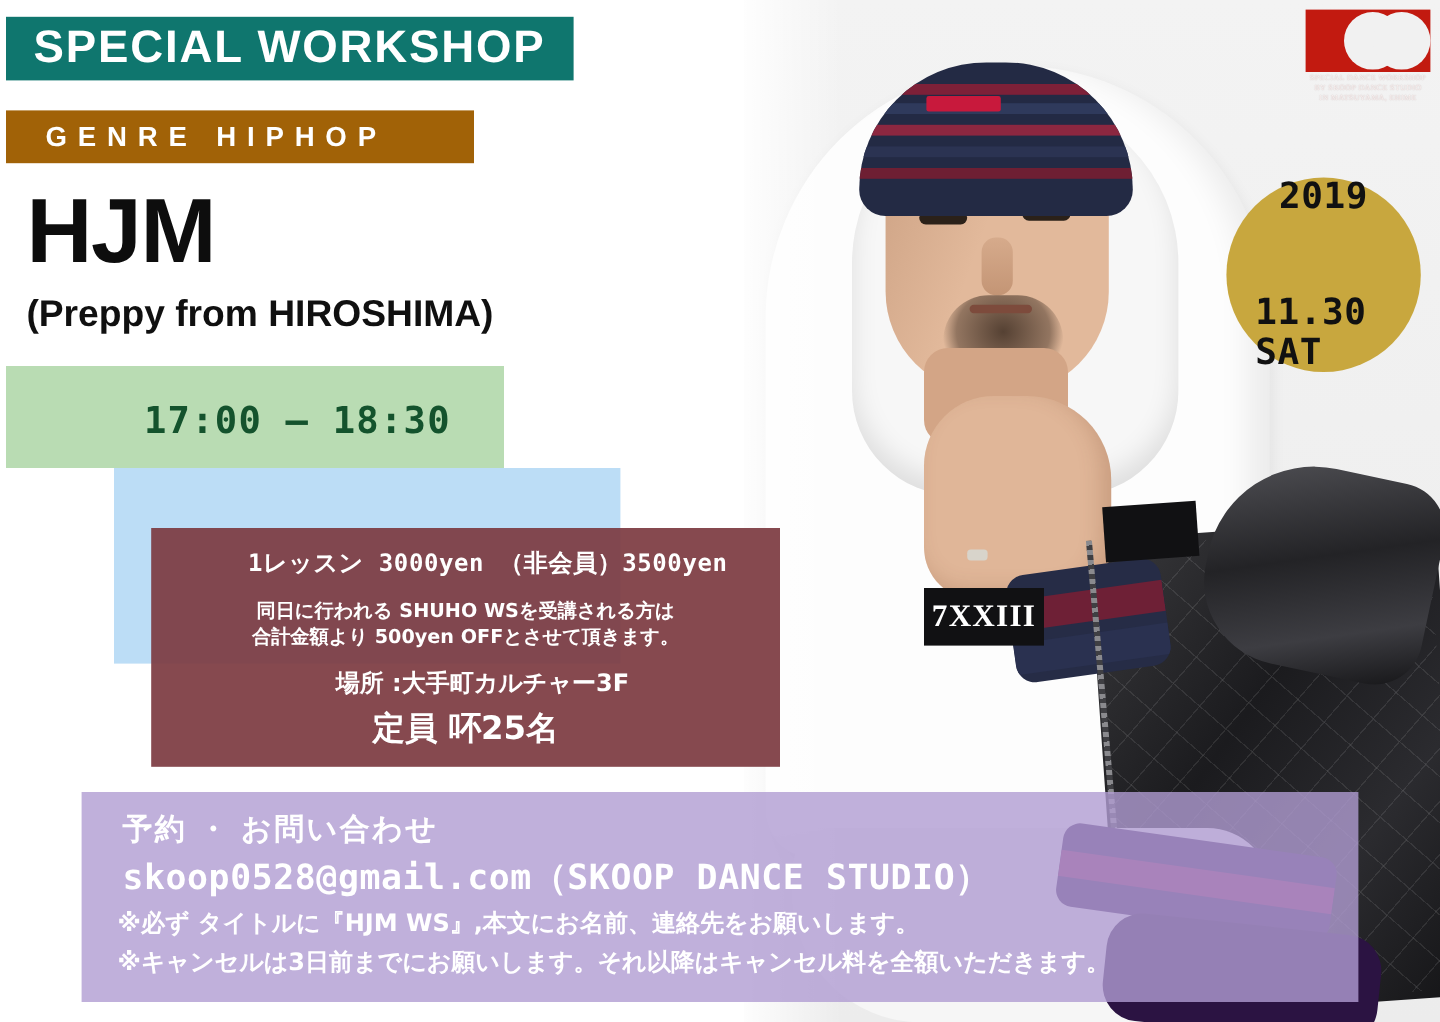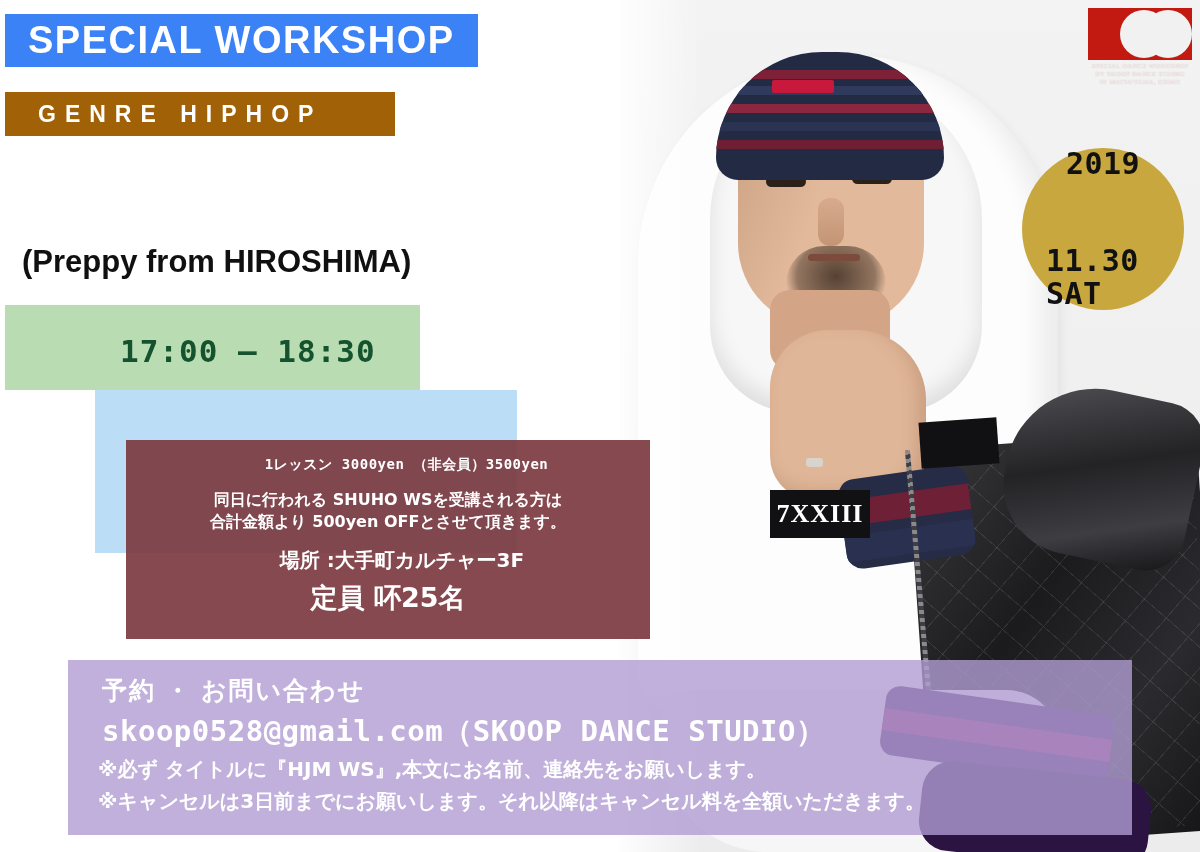--- a/index.html
+++ b/index.html
@@ -152,21 +152,21 @@
     display:flex;flex-direction:column;align-items:center;justify-content:space-between;
     color:#111;
   }
   .date-circle .yr{font-size:30px;font-weight:bold;letter-spacing:.5px;
     font-family:"DejaVu Sans Mono",monospace;line-height:1.05;}
   .date-circle .dt{font-size:30px;font-weight:bold;letter-spacing:.5px;
     font-family:"DejaVu Sans Mono",monospace;line-height:1.1;margin-left:24px;}
 
   
   .band{
-    position:absolute;background:#3b82f6;color:#ffffff;
+    position:absolute;background:#0f766e;color:#ffffff;
     display:flex;align-items:center;
   }
   .band-title{left:5px;top:14px;width:473px;height:53px;}
   .band-title span{
     font-size:38px;font-weight:bold;letter-spacing:1.5px;padding-left:23px;
     font-family:"Liberation Sans",sans-serif;
   }
   .band-genre{left:5px;top:92px;width:390px;height:44px;background:#a16207;}
   .band-genre span{
     font-size:23px;font-weight:bold;letter-spacing:9px;padding-left:33px;
@@ -197,21 +197,21 @@
     font-size:31px;font-weight:bold;letter-spacing:1px;
     font-family:"DejaVu Sans Mono",monospace;
   }
 
   .block-red{
     position:absolute;left:126px;top:440px;width:524px;height:199px;
     background:rgba(124,58,64,.92);
     color:#ffffff;text-align:center;
   }
   .price-line{
-    margin-top:16px;font-size:14px;font-weight:bold;letter-spacing:.5px;
+    margin-top:16px;font-size:20px;font-weight:bold;letter-spacing:.5px;
     font-family:"DejaVu Sans Mono","DejaVu Sans",sans-serif;
     padding-left:37px;
   }
   .note-line{
     margin-top:15px;font-size:16px;font-weight:bold;line-height:1.35;
     font-family:"DejaVu Sans",sans-serif;
   }
   .venue-line{
     margin-top:15px;font-size:20px;font-weight:bold;
     font-family:"DejaVu Sans",sans-serif;
@@ -313,20 +313,21 @@
     <div class="dt">11.30 SAT</div>
   </div>
 
   <div class="band band-title">
     <span>SPECIAL  WORKSHOP</span>
   </div>
   <div class="band band-genre">
     <span>GENRE   HIPHOP</span>
   </div>
 
+  <div class="artist">HJM</div>
   <div class="artist-sub">(Preppy from HIROSHIMA)</div>
 
   <div class="block-green"></div>
   <div class="block-blue"></div>
   <div class="time-text">17:00 — 18:30</div>
 
   <div class="block-red">
     <div class="price-line">1レッスン 3000yen （非会員）3500yen</div>
     <div class="note-line">
       <div>同日に行われる SHUHO WSを受講される方は</div>

